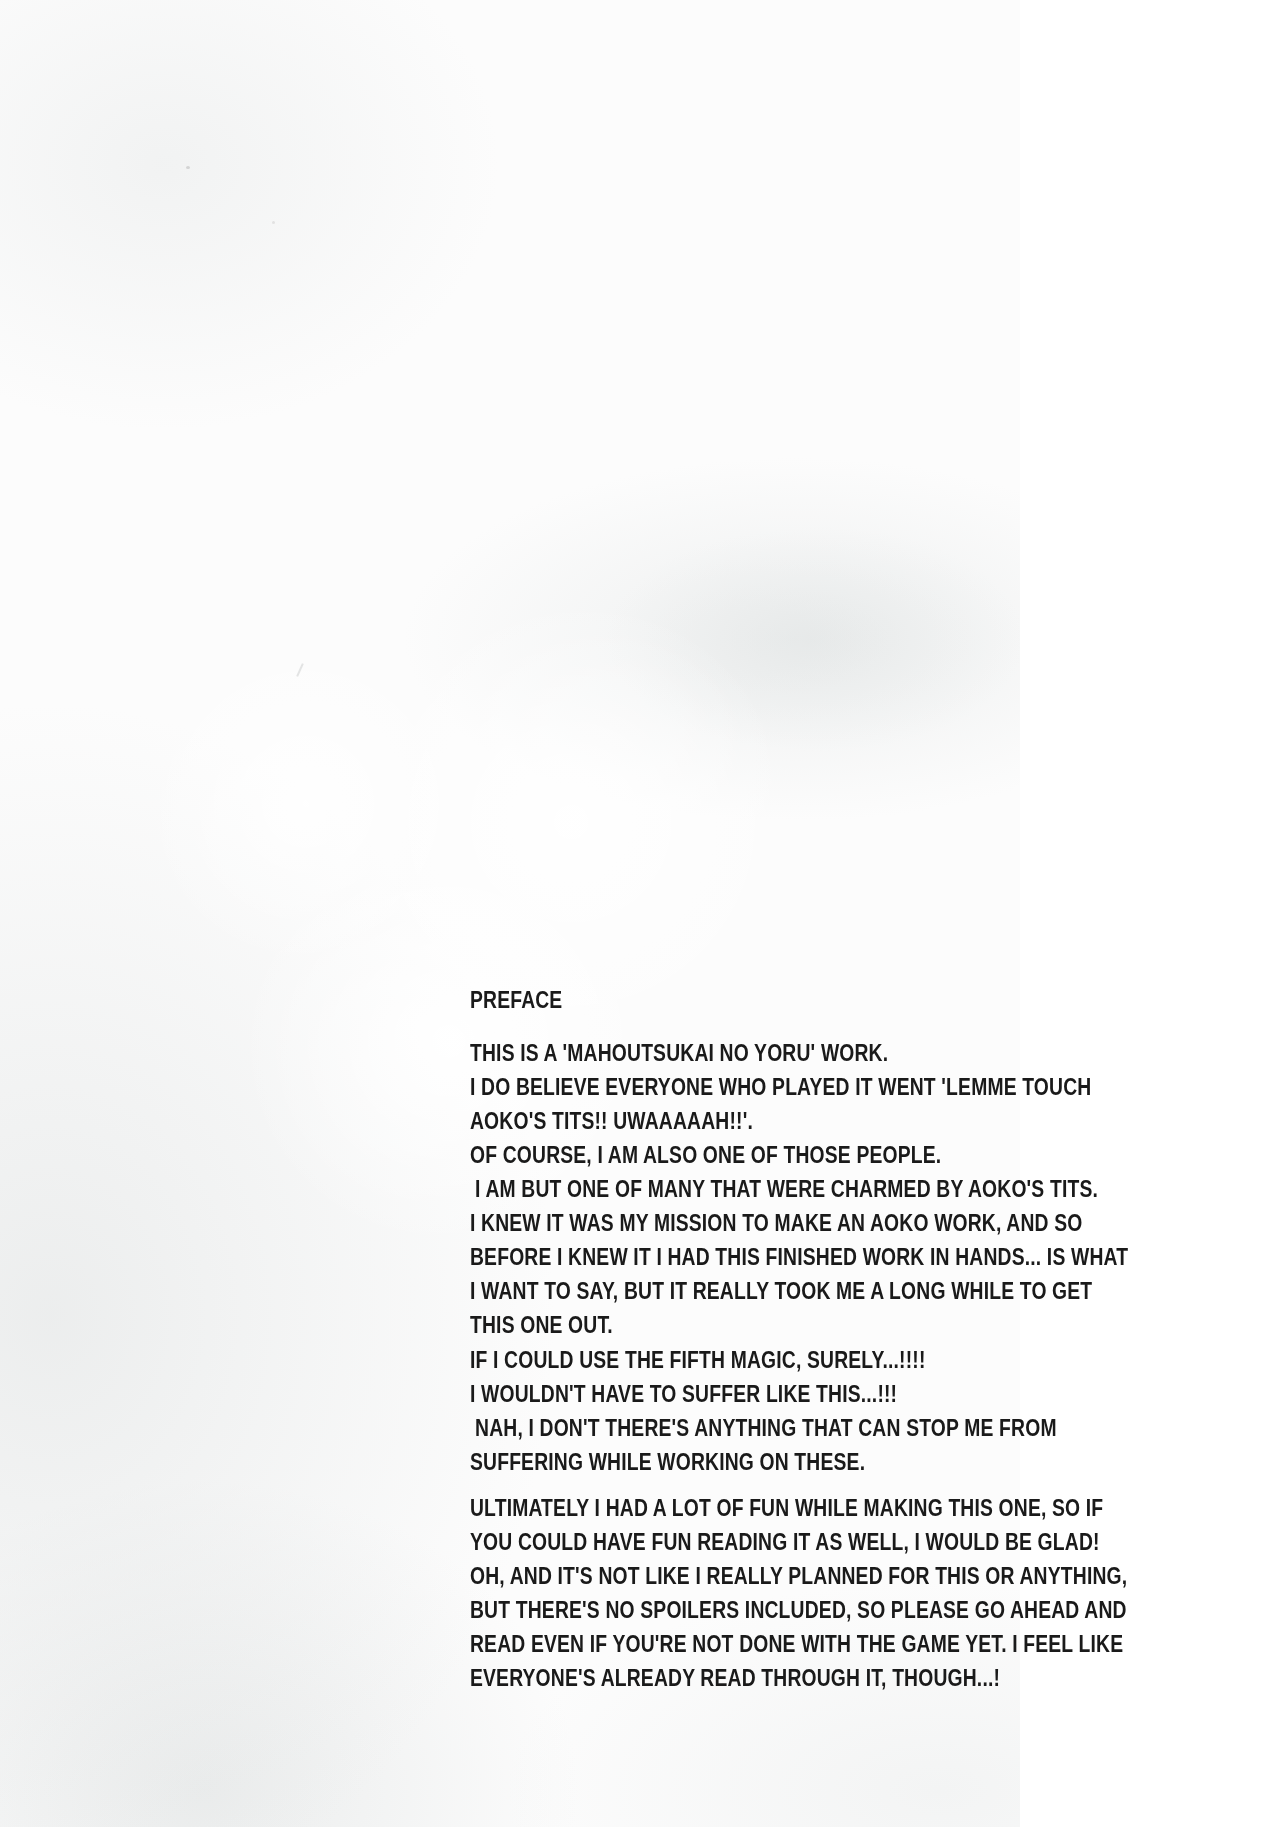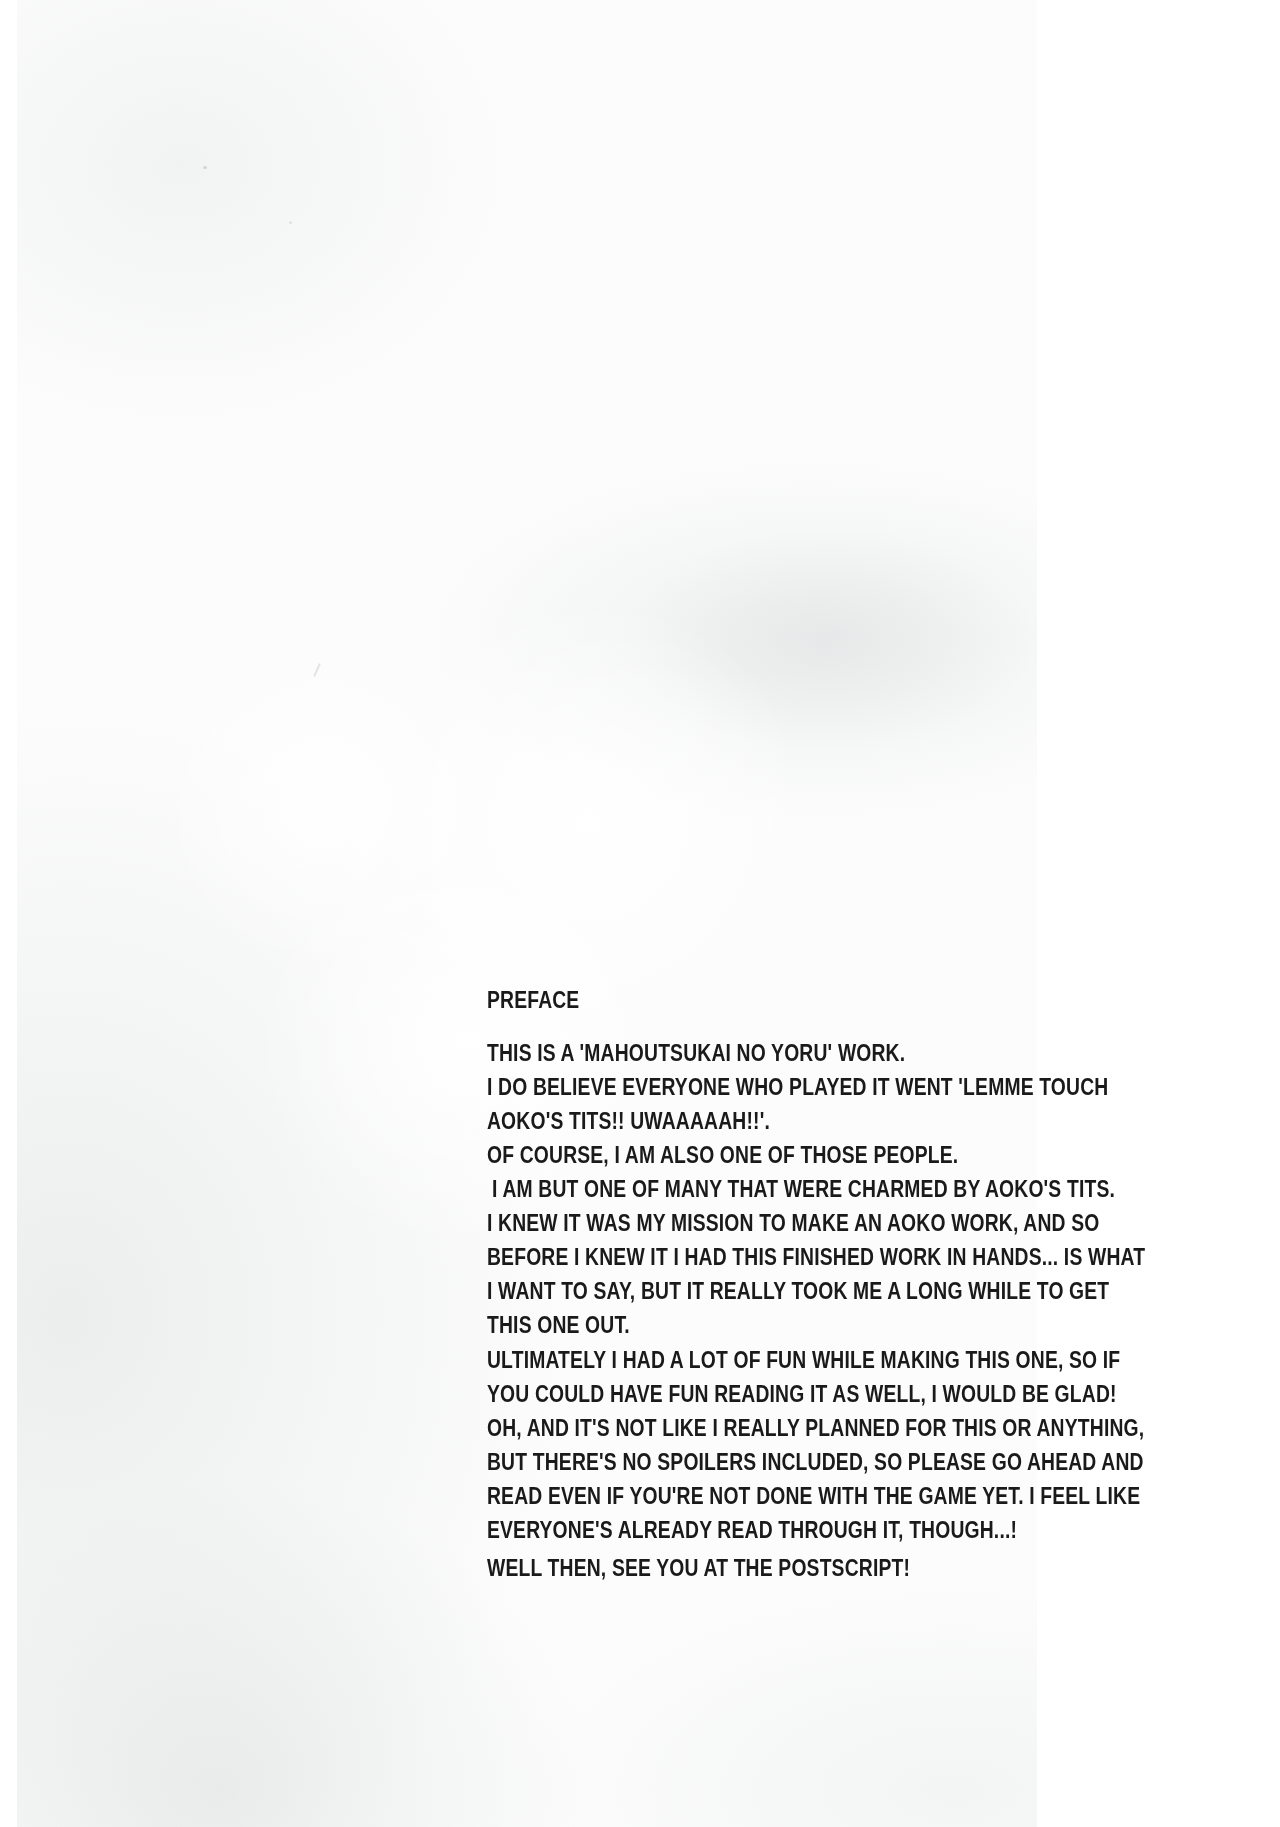--- a/index.html
+++ b/index.html
@@ -20,21 +20,20 @@
       radial-gradient(circle 300px at 56% 45%, rgba(255,255,255,0.90), rgba(255,255,255,0) 75%),
       radial-gradient(circle 220px at 30% 44%, rgba(255,255,255,0.85), rgba(255,255,255,0) 75%),
       
       radial-gradient(ellipse 480px 380px at 16% 9%,  rgba(222,225,225,0.35), rgba(222,225,225,0) 70%),
       radial-gradient(ellipse 560px 260px at 78% 35%, rgba(218,222,222,0.42), rgba(218,222,222,0) 70%),
       radial-gradient(ellipse 300px 160px at 80% 35%, rgba(210,215,215,0.30), rgba(210,215,215,0) 70%),
       radial-gradient(ellipse 700px 850px at 5% 72%,  rgba(220,223,223,0.50), rgba(220,223,223,0) 72%),
       radial-gradient(ellipse 520px 430px at 20% 98%, rgba(213,217,217,0.45), rgba(213,217,217,0) 72%),
       radial-gradient(ellipse 620px 300px at 92% 98%, rgba(226,229,229,0.35), rgba(226,229,229,0) 70%),
       #fcfcfc;
-    margin-left: 17px;
   }
   .speck {
     position: absolute;
     border-radius: 50%;
     background: #9a9a9a;
   }
   .speck.s1 { left: 186px; top: 166px; width: 4px; height: 3px; opacity: 0.35; }
   .speck.s2 { left: 272px; top: 221px; width: 3px; height: 3px; opacity: 0.22; }
   .scratch {
     position: absolute;
@@ -80,26 +79,29 @@
           <div class="line">THIS IS A 'MAHOUTSUKAI NO YORU' WORK.</div>
           <div class="line">I DO BELIEVE EVERYONE WHO PLAYED IT WENT 'LEMME TOUCH</div>
           <div class="line">AOKO'S TITS!! UWAAAAAH!!'.</div>
           <div class="line">OF COURSE, I AM ALSO ONE OF THOSE PEOPLE.</div>
           <div class="line" style="padding-left: 6px;">I AM BUT ONE OF MANY THAT WERE CHARMED BY AOKO'S TITS.</div>
           <div class="line">I KNEW IT WAS MY MISSION TO MAKE AN AOKO WORK, AND SO</div>
           <div class="line">BEFORE I KNEW IT I HAD THIS FINISHED WORK IN HANDS... IS WHAT</div>
           <div class="line">I WANT TO SAY, BUT IT REALLY TOOK ME A LONG WHILE TO GET</div>
           <div class="line">THIS ONE OUT.</div>
         </div>
+        <div class="para para-2">
+          <div class="line">IF I COULD USE THE FIFTH MAGIC, SURELY...!!!!</div>
+          <div class="line">I WOULDN'T HAVE TO SUFFER LIKE THIS...!!!</div>
+          <div class="line" style="padding-left: 6px;">NAH, I DON'T THERE'S ANYTHING THAT CAN STOP ME FROM</div>
+          <div class="line">SUFFERING WHILE WORKING ON THESE.</div>
+        </div>
         <div class="para para-3">
           <div class="line">ULTIMATELY I HAD A LOT OF FUN WHILE MAKING THIS ONE, SO IF</div>
           <div class="line">YOU COULD HAVE FUN READING IT AS WELL, I WOULD BE GLAD!</div>
           <div class="line">OH, AND IT'S NOT LIKE I REALLY PLANNED FOR THIS OR ANYTHING,</div>
           <div class="line">BUT THERE'S NO SPOILERS INCLUDED, SO PLEASE GO AHEAD AND</div>
           <div class="line">READ EVEN IF YOU'RE NOT DONE WITH THE GAME YET. I FEEL LIKE</div>
           <div class="line">EVERYONE'S ALREADY READ THROUGH IT, THOUGH...!</div>
         </div>
-        <div class="para para-4">
-          <div class="line">WELL THEN, SEE YOU AT THE POSTSCRIPT!</div>
-        </div>
       </div>
   </div>
 </div>
 
 </body></html>

